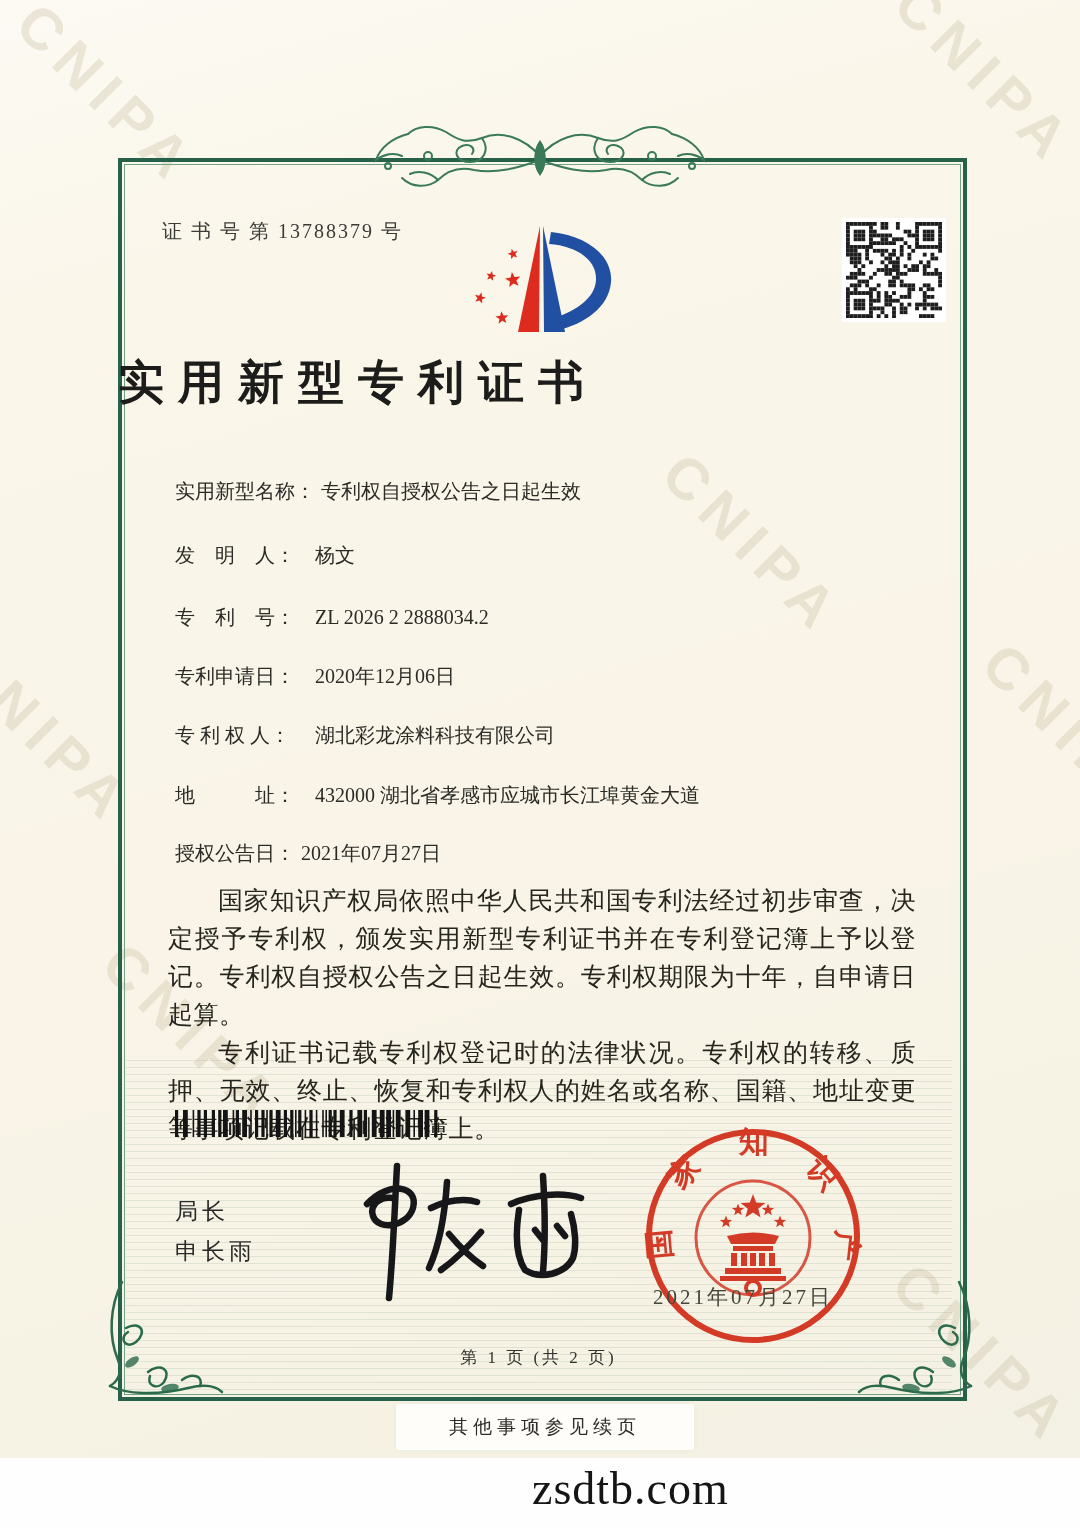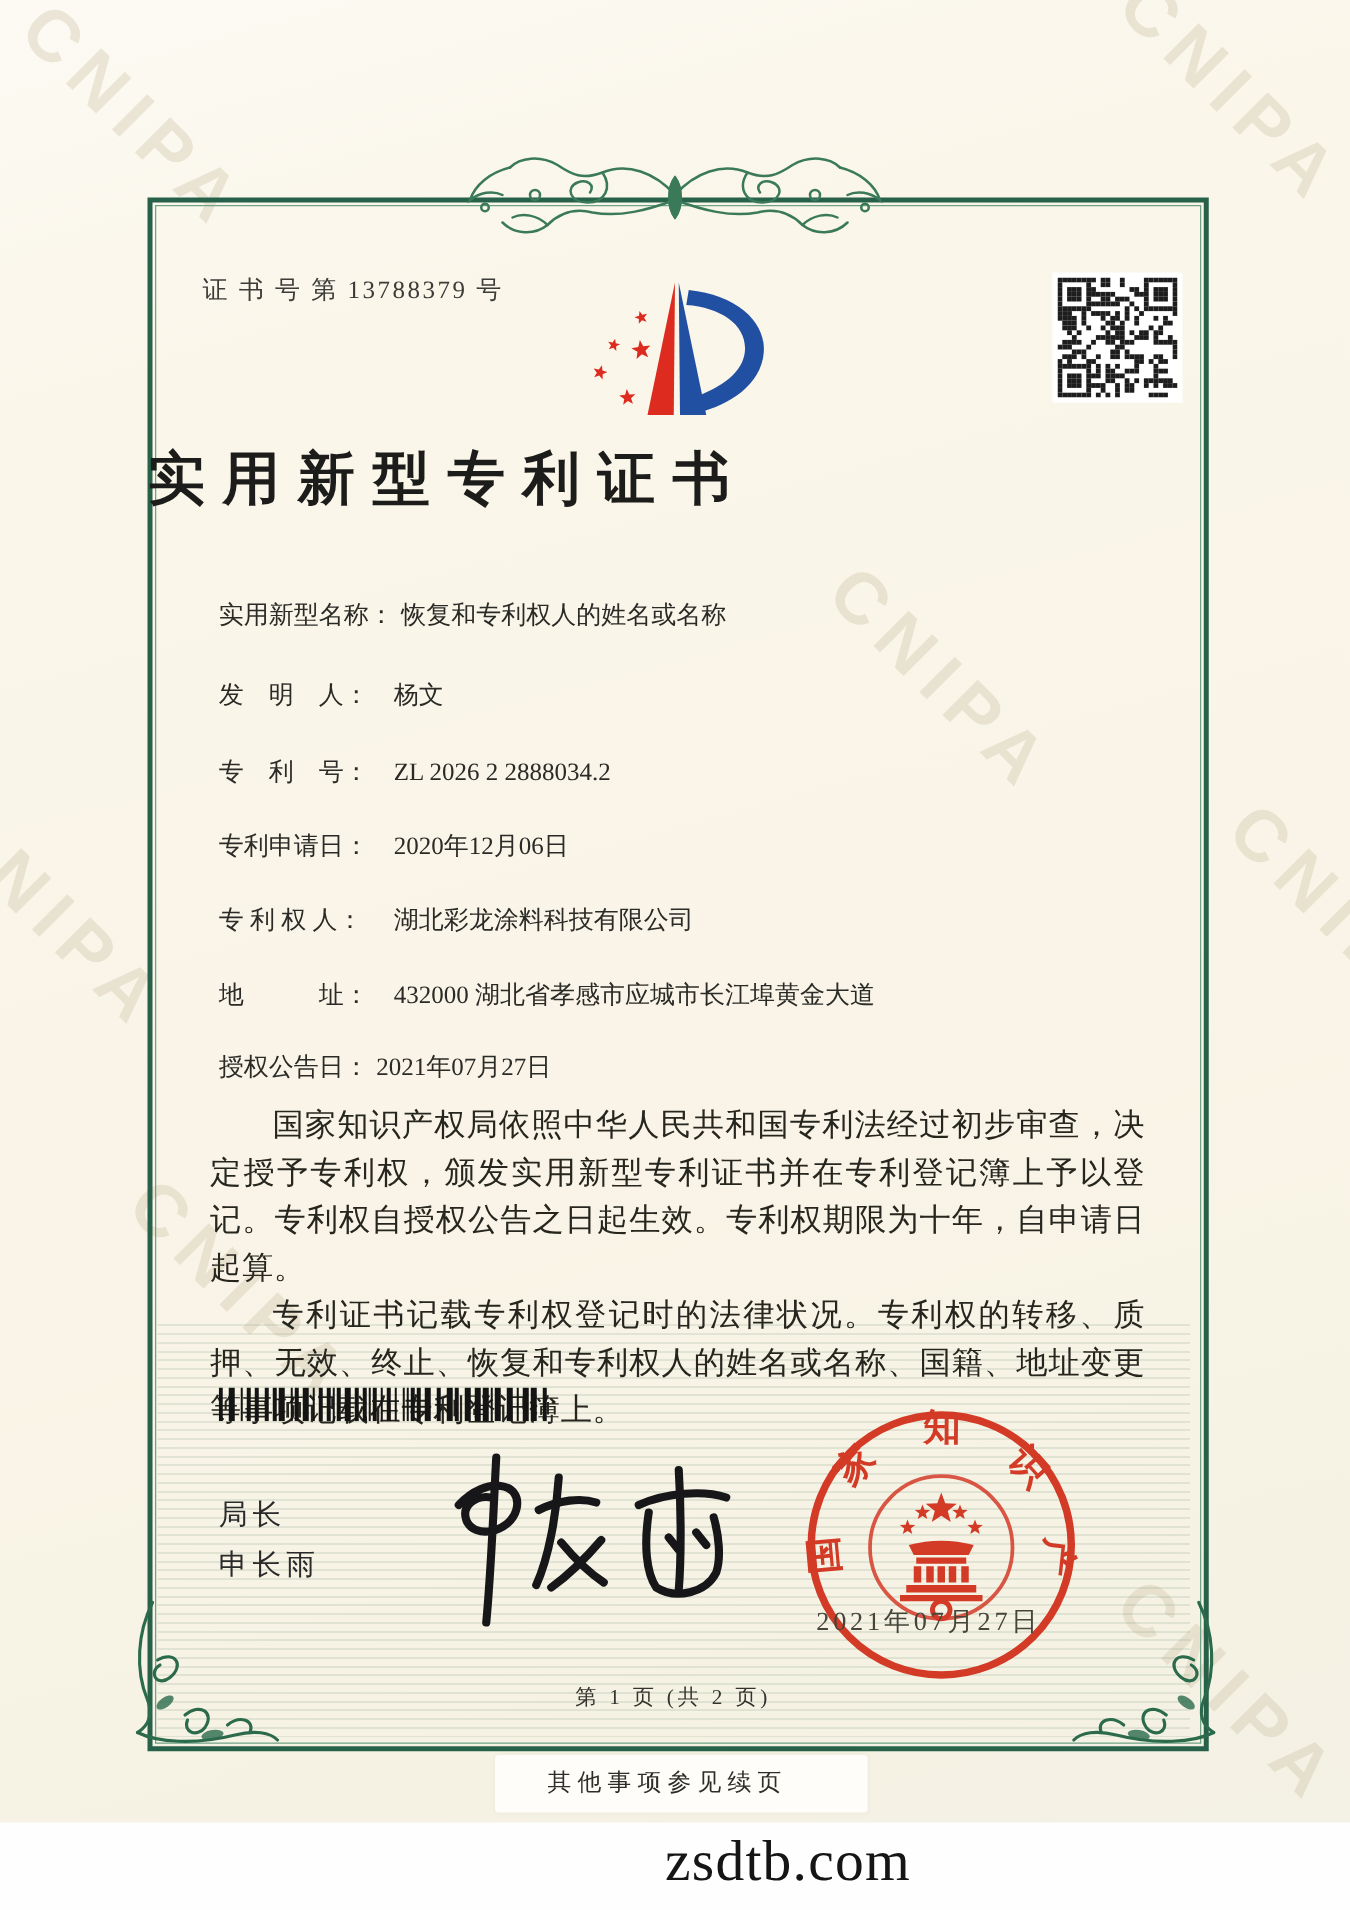--- a/index.html
+++ b/index.html
@@ -27,21 +27,21 @@
              line-height:38px;text-align:justify;color:#26261f;letter-spacing:.5px;}
   .body-text p{margin:0;text-indent:2em;}
   .sig-label{position:absolute;left:175px;font-size:23px;font-weight:500;color:#2a2a2a;
              font-family:"Liberation Sans","DejaVu Sans",sans-serif;letter-spacing:4px;}
   .seal-date{position:absolute;left:653px;top:1283px;font-size:21px;letter-spacing:3px;
              color:#45453a;z-index:3;}
   .page-footer{position:absolute;left:118px;top:1346px;width:841px;text-align:center;
                font-size:17px;letter-spacing:3px;color:#33332e;}
   .note-box{position:absolute;left:396px;top:1404px;width:298px;height:46px;background:#fffdf9;
             border-radius:3px;box-shadow:0 0 6px rgba(0,0,0,.04);}
-  .note-text{position:absolute;left:385px;top:1404px;width:298px;height:46px;line-height:46px;
+  .note-text{position:absolute;left:396px;top:1404px;width:298px;height:46px;line-height:46px;
              text-align:center;font-size:19px;letter-spacing:5px;color:#2e2e28;}
   .white-band{position:absolute;left:0;top:1458px;width:1080px;height:70px;background:#fefefe;}
   .site{position:absolute;left:532px;top:1462px;font-size:46px;color:#151515;
         font-family:Liberation Serif, serif;letter-spacing:1px;}
   .qr{position:absolute;left:846px;top:222px;width:96px;height:96px;background:#fff;
       box-shadow:0 0 0 4px #fff;}
   svg#qr rect{fill:#1d1d1d;}
   .barcode{position:absolute;left:175px;top:1110px;width:268px;height:27px;}
   svg#bars rect{fill:#141414;}
   .logo{position:absolute;left:455px;top:210px;}
@@ -424,21 +424,21 @@
       <rect x="46.08" y="92.16" width="3.84" height="3.84"></rect>
       <rect x="72.96" y="92.16" width="3.84" height="3.84"></rect>
       <rect x="76.80" y="92.16" width="3.84" height="3.84"></rect>
       <rect x="80.64" y="92.16" width="3.84" height="3.84"></rect>
       <rect x="84.48" y="92.16" width="3.84" height="3.84"></rect>
     </svg>
 
   <div class="title">实用新型专利证书</div>
 
   <div class="row" style="top:478px;">
-    <span class="lbl">实用新型名称：</span><span class="val">恢复和专利权人的姓名或名称</span>
+    <span class="lbl">实用新型名称：</span><span class="val">专利权自授权公告之日起生效</span>
   </div>
   <div class="row" style="top:542px;">
     <span class="lbl">发　明　人：</span><span class="val">杨文</span>
   </div>
   <div class="row" style="top:604px;">
     <span class="lbl">专　利　号：</span><span class="val">ZL 2026 2 2888034.2</span>
   </div>
   <div class="row" style="top:663px;">
     <span class="lbl">专利申请日：</span><span class="val">2020年12月06日</span>
   </div>

